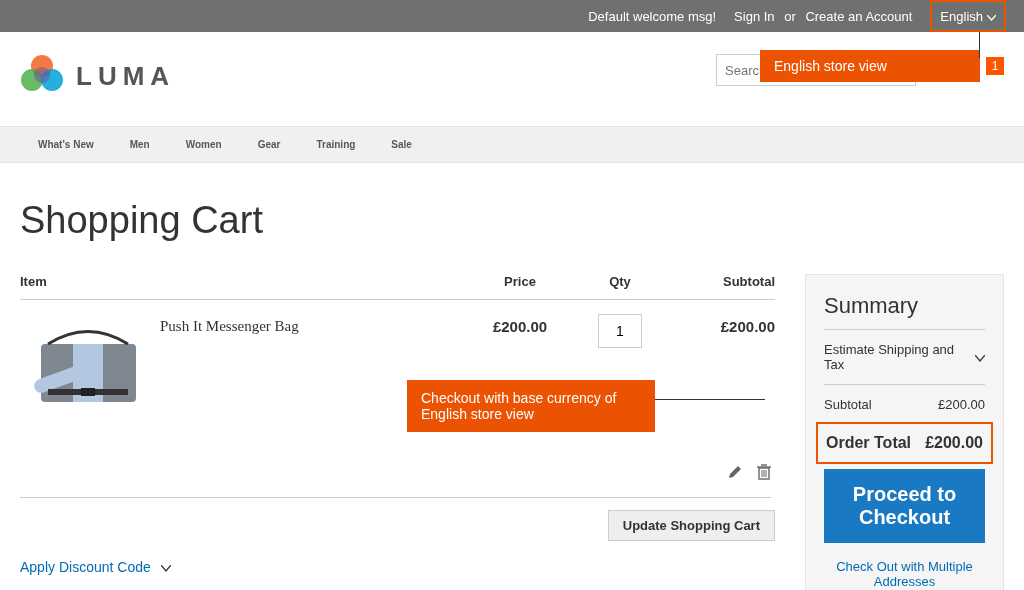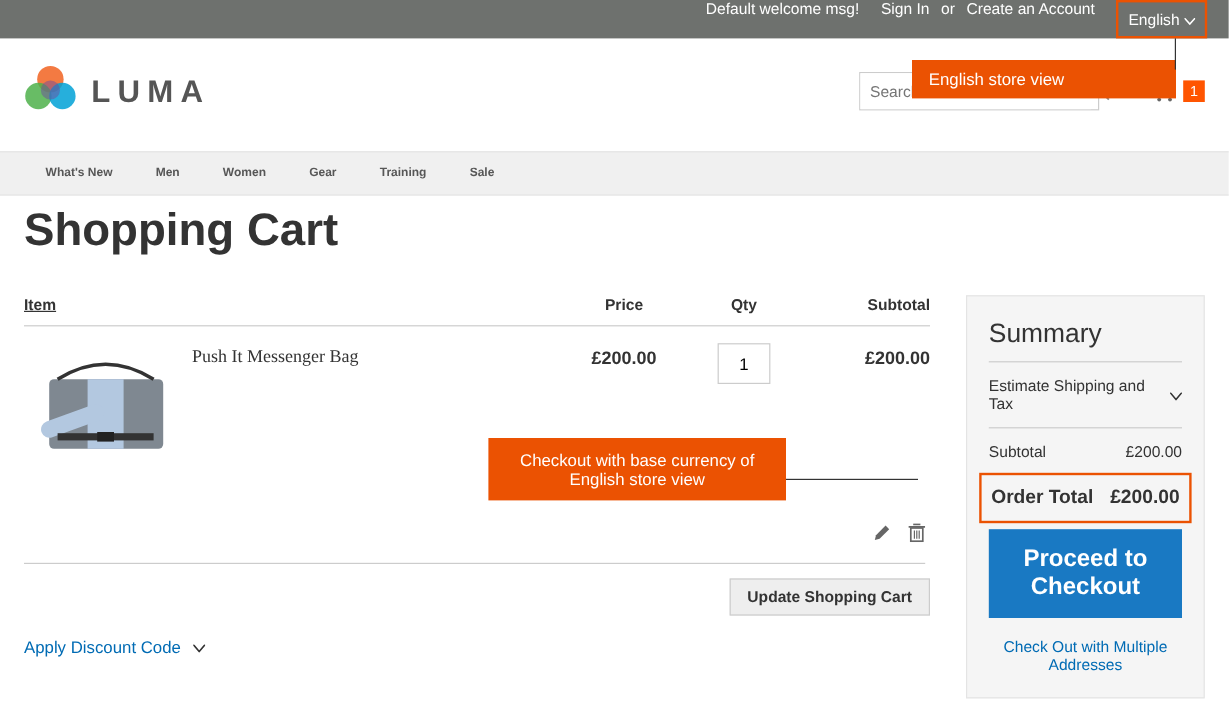--- a/index.html
+++ b/index.html
@@ -1,42 +1,42 @@
 <!DOCTYPE html>
 <html><head>
 <meta charset="utf-8">
 <style>
   * { box-sizing: border-box; margin: 0; padding: 0; }
   body { font-family: Arial, Helvetica, sans-serif; font-size: 14px; color: #333; width: 1024px; }
   a { color: #006bb4; text-decoration: none; }
-  .top-bar { background: #6e716e; color: #fff; height: 32px; display: flex; justify-content: flex-end; align-items: flex-start; padding: 0 18px; font-size: 13px; }
+  .top-bar { background: #6e716e; color: #fff; height: 32px; display: flex; justify-content: flex-end; align-items: center; padding: 0 18px; font-size: 13px; }
   .top-bar .msg { margin-right: 18px; }
   .top-bar .auth a { color: #fff; }
   .top-bar .auth .or { margin: 0 6px; }
   .lang-switch { display: flex; align-items: center; margin-left: 18px; border: 2px solid #eb5202; padding: 3px 8px; height: 32px; }
   .lang-switch .chev { margin-left: 4px; }
-  .header-row { display: flex; align-items: center; padding: 22px 20px 28px 20px; gap: 28px; }
+  .header-row { display: flex; align-items: flex-start; padding: 22px 20px 28px 20px; gap: 28px; }
   .logo { display: flex; align-items: center; }
   .logo-mark { width: 44px; height: 44px; margin-right: 12px; }
   .logo-text { font-size: 26px; font-weight: 600; letter-spacing: 6px; color: #555; }
   .spacer { flex: 1; }
   .search-wrap { display: flex; align-items: center; border: 1px solid #ccc; height: 32px; width: 200px; }
   .search-wrap input { border: none; outline: none; padding: 0 8px; flex: 1; font-size: 13px; color: #999; height: 100%; }
   .search-icon { width: 30px; display: flex; align-items: center; justify-content: center; color: #888; }
   .cart-area { display: flex; align-items: center; margin-left: 14px; }
   .cart-icon { color: #666; }
   .cart-count { background: #ff5501; color: #fff; font-size: 12px; width: 18px; height: 18px; display: flex; align-items: center; justify-content: center; margin-left: 6px; }
   .nav-bar { background: #f0f0f0; border-top: 1px solid #e4e4e4; border-bottom: 1px solid #e4e4e4; padding: 0 20px; }
   .nav-bar ul { list-style: none; display: flex; }
   .nav-bar li { padding: 12px 18px; font-size: 10px; font-weight: 600; color: #575757; cursor: pointer; }
-  .page-title { font-size: 38px; font-weight: 700; color: #333; padding: 8px 20px 10px 20px; }
+  .page-title { font-size: 38px; font-weight: 400; color: #333; padding: 36px 20px 10px 20px; }
   .content { display: flex; padding: 22px 20px 20px 20px; gap: 30px; }
   .cart-panel { flex: 1; }
   .cart-head { display: flex; border-bottom: 1px solid #ccc; padding-bottom: 10px; font-size: 13px; font-weight: 600; }
-  .col-item { flex: 1; text-decoration: underline; }
+  .col-item { flex: 1; }
   .col-price { width: 110px; text-align: center; }
   .col-qty { width: 90px; text-align: center; }
   .col-sub { width: 110px; text-align: right; }
   .cart-row { display: flex; padding: 14px 0 0 0; }
   .prod-thumb { width: 140px; height: 110px; display:flex; align-items:center; justify-content:center; }
   .prod-thumb svg { width: 115px; height: 90px; }
   .prod-name { flex: 1; font-size: 15px; color: #333; padding-top: 4px; font-family: Liberation Serif, serif; }
   .price-cell { width: 110px; text-align: center; font-weight: 600; font-size: 15px; padding-top: 4px; }
   .qty-cell { width: 90px; text-align: center; padding-top: 0; }
   .qty-cell input { width: 44px; height: 34px; text-align: center; border: 1px solid #ccc; font-size: 14px; }
@@ -50,21 +50,21 @@
   .summary { width: 199px; border:1px solid #e4e4e4; background:#f5f5f5; padding:18px 18px 20px 18px; }
   .summary h2 { font-size: 22px; font-weight:300; color:#333; border-bottom:1px solid #ccc; padding-bottom:10px; }
   .est-row { display:flex; justify-content:space-between; align-items:center; padding:12px 0; border-bottom:1px solid #ccc; font-size:13px; cursor:pointer; }
   .sub-row { display:flex; justify-content:space-between; padding:12px 0 12px 0; font-size:13px; }
   .total-row { display:flex; justify-content:space-between; font-weight:700; font-size:16px; border:2px solid #eb5202; padding:10px 8px; margin:-2px -8px 0 -8px; }
   .checkout-btn { background:#1979c3; color:#fff; width:100%; padding:14px 0; font-size:20px; font-weight:600; border:none; cursor:pointer; margin-top:5px; }
   .multi-link { text-align:center; display:block; margin-top:16px; font-size:13px; }
 
   .annot { position:absolute; background:#eb5202; color:#fff; padding:10px 14px; font-size:14px; }
   .annot.sv { left:760px; top:50px; width:220px; padding:8px 14px; }
-  .annot.cur { left:407px; top:365px; width:248px;text-align:center; }
+  .annot.cur { left:407px; top:380px; width:248px; }
   .ann-line { position:absolute; border-top:1px solid #333; }
   .ann-line-v { position:absolute; border-left:1px solid #333; }
 </style>
 </head>
 <body>
 
 <div class="top-bar">
   <span class="msg">Default welcome msg!</span>
   <span class="auth">
     <a href="#">Sign In</a>

